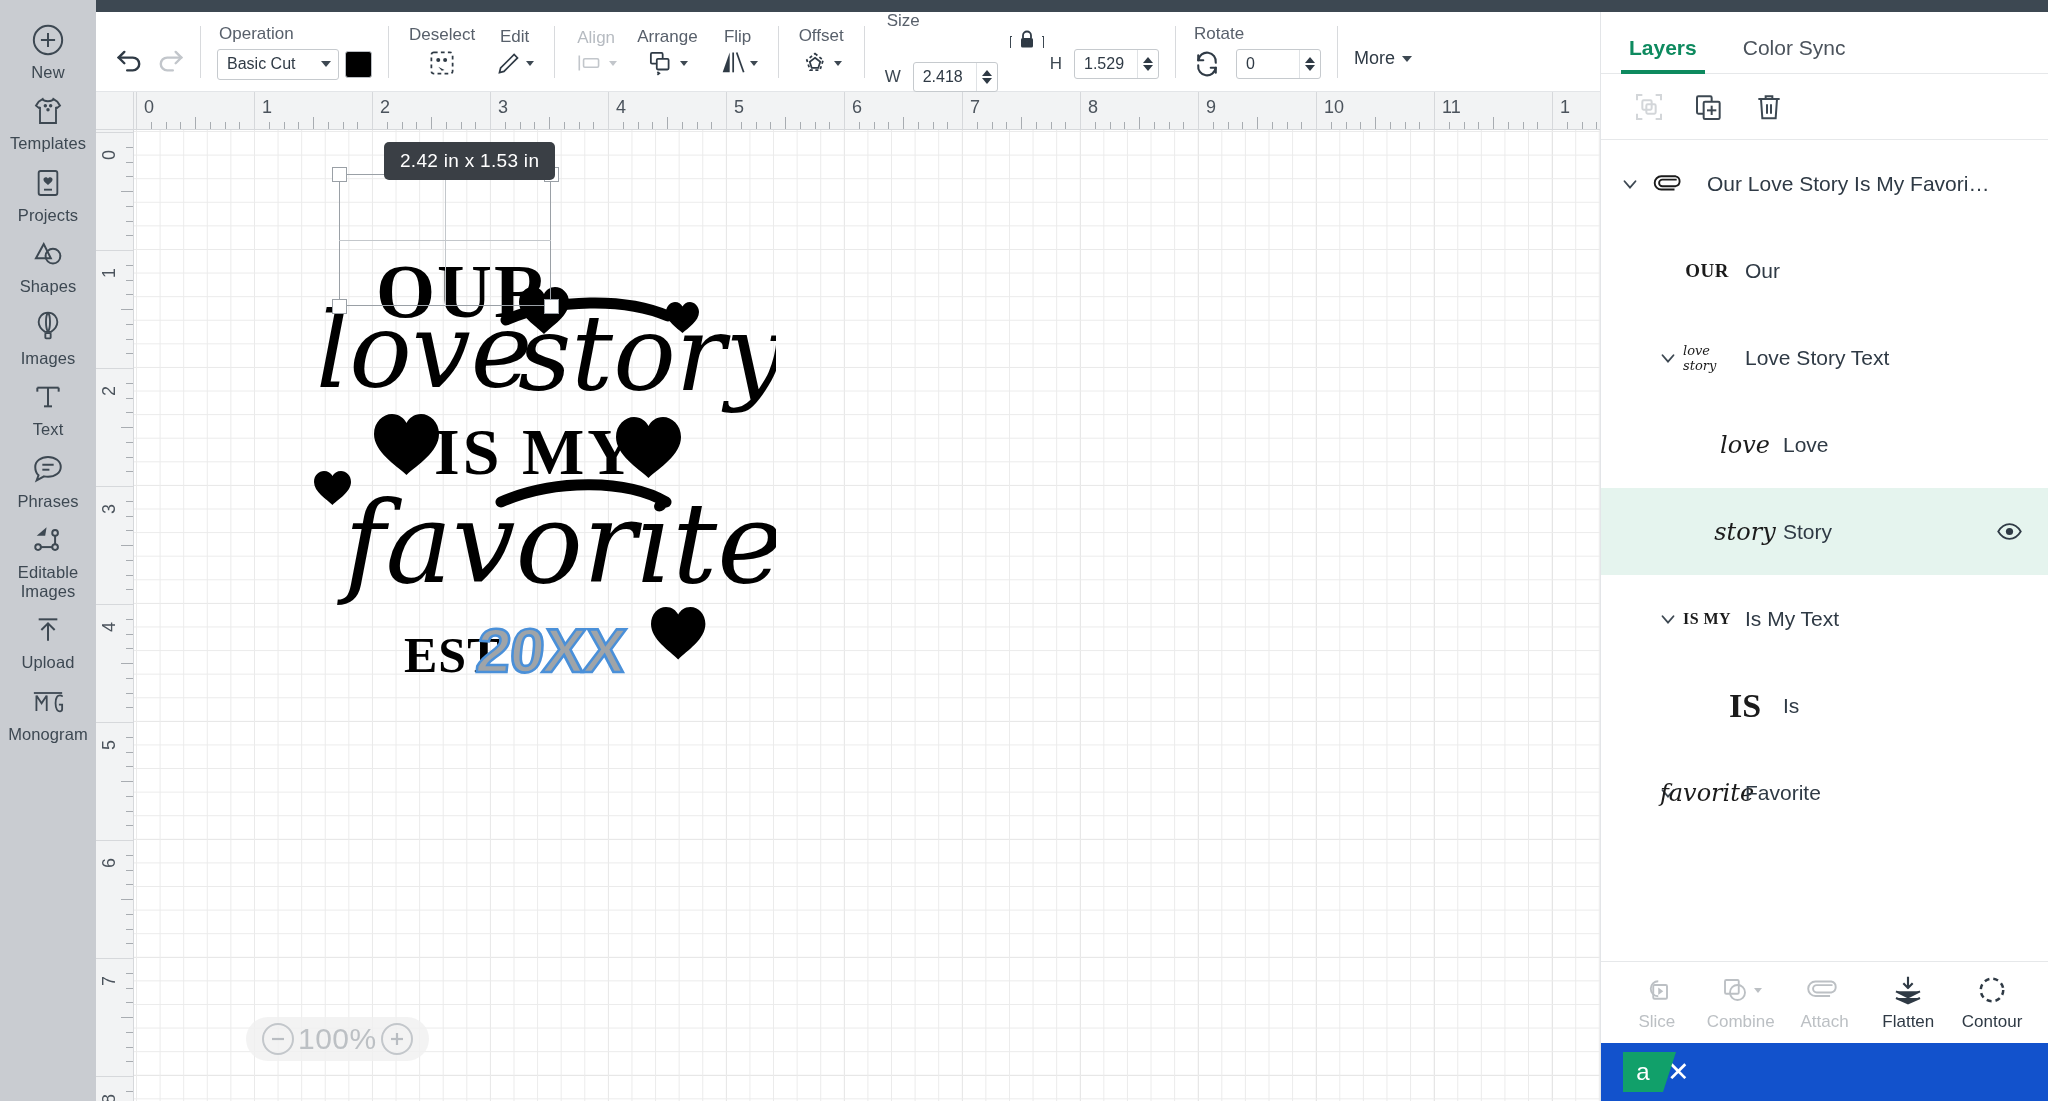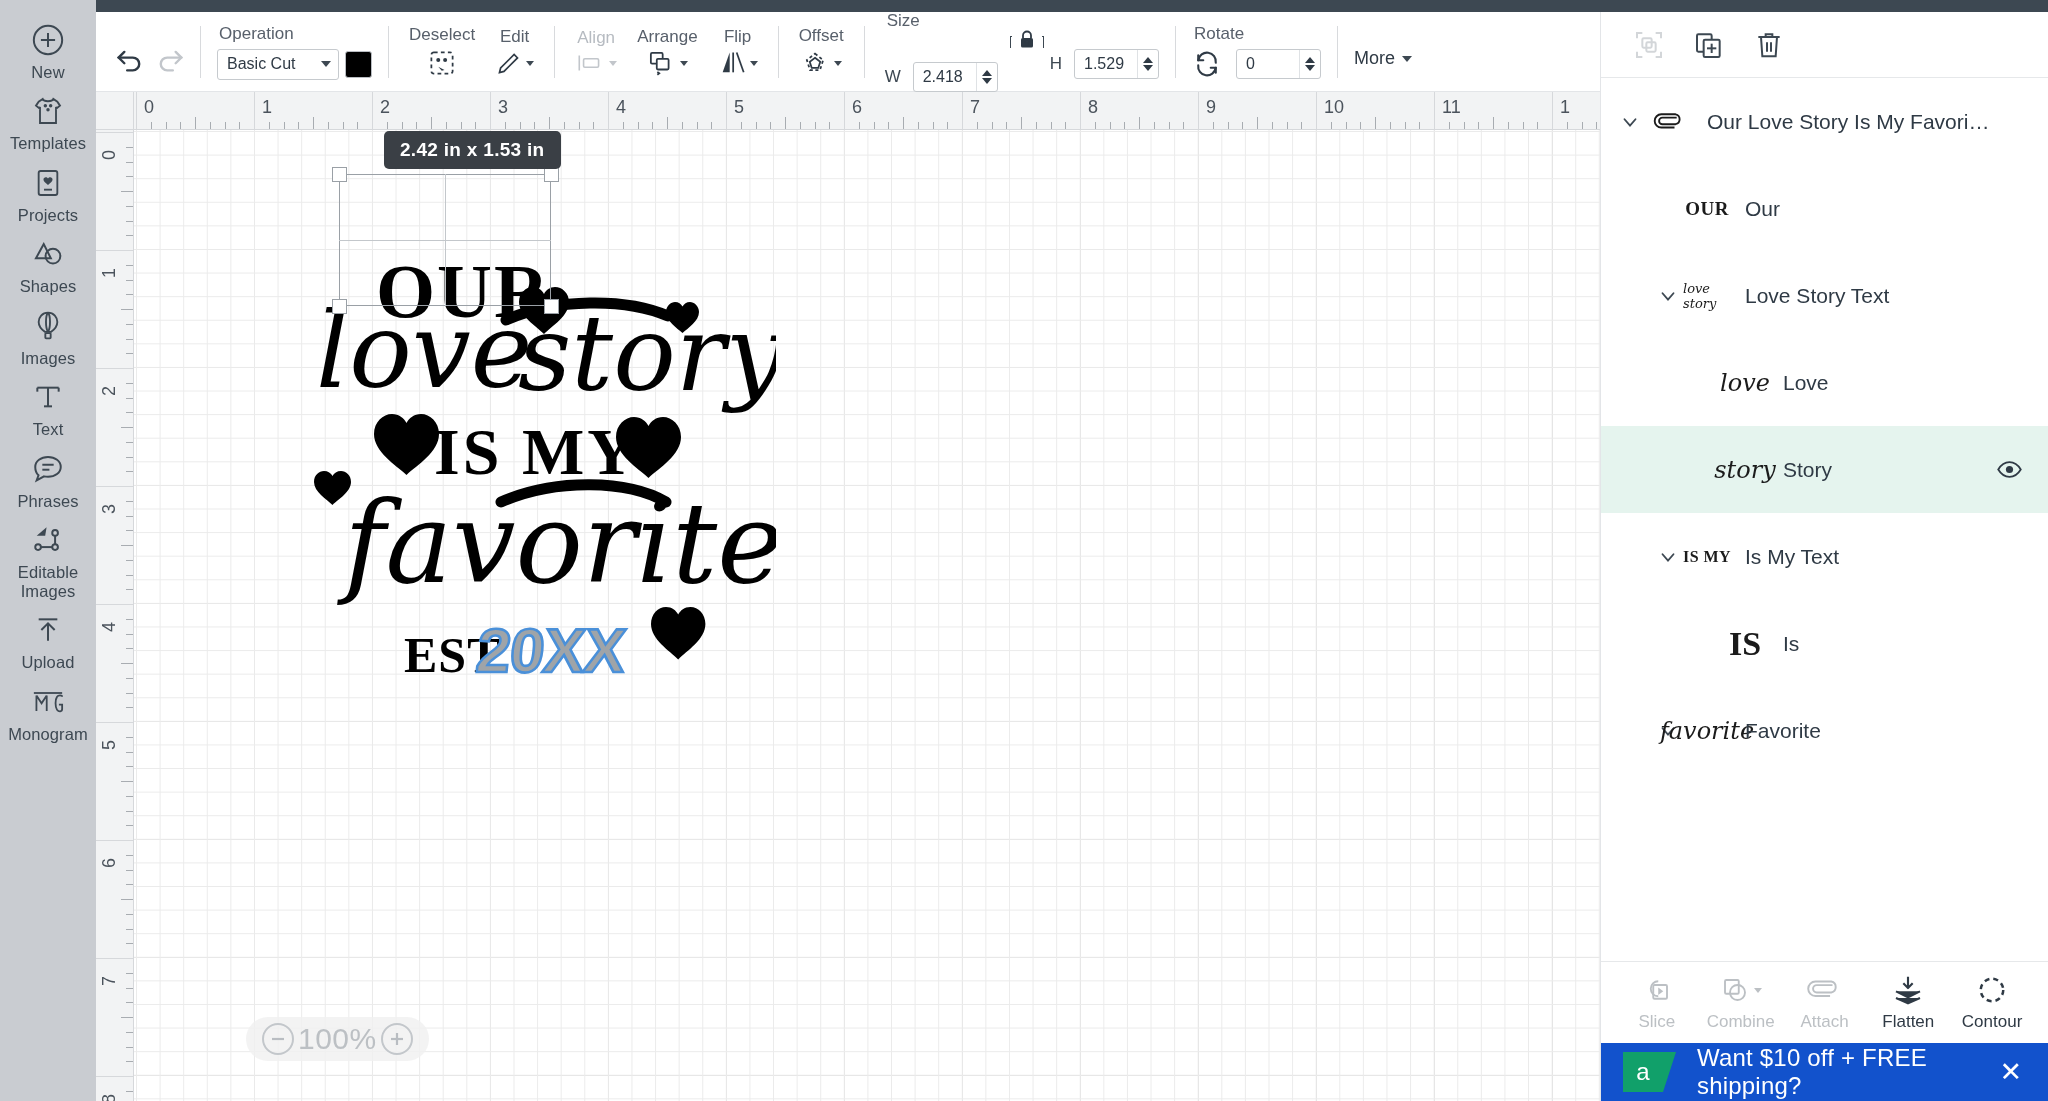--- a/index.html
+++ b/index.html
@@ -560,21 +560,21 @@
     </svg>
 
     <div class="sel-box" style="left:243px; top:82px; width:212px; height:132px;"></div>
     <div class="sel-cross-v" style="left:349px; top:82px; height:132px;"></div>
     <div class="sel-cross-h" style="left:243px; top:148px; width:212px;"></div>
     <div class="sel-handle" style="left:236px; top:75px;"></div>
     <div class="sel-handle" style="left:448px; top:75px;"></div>
     <div class="sel-handle" style="left:236px; top:207px;"></div>
     <div class="sel-handle" style="left:448px; top:207px;"></div>
 
-    <div class="size-tip" style="left:288px; top:39px;font-weight:bold;">2.42  in x 1.53  in</div>
+    <div class="size-tip" style="left:288px; top:50px;">2.42  in x 1.53  in</div>
 
     <div class="ruler-h" id="rulerH">
         <div class="rh-major" style="left: 40px;"></div>
         <div class="rh-num" style="left: 48px;">0</div>
         <div class="rh-tick" style="left: 54.75px; height: 7px;"></div>
         <div class="rh-tick" style="left: 69.5px; height: 7px;"></div>
         <div class="rh-tick" style="left: 84.25px; height: 7px;"></div>
         <div class="rh-tick" style="left: 99px; height: 12px;"></div>
         <div class="rh-tick" style="left: 113.75px; height: 7px;"></div>
         <div class="rh-tick" style="left: 128.5px; height: 7px;"></div>
@@ -774,20 +774,24 @@
         <svg width="18" height="18" viewBox="0 0 18 18">
             <line x1="3" y1="9" x2="15" y2="9" stroke="#b9bdc2" stroke-width="2.2"></line>
             <line x1="9" y1="3" x2="9" y2="15" stroke="#b9bdc2" stroke-width="2.2"></line>
           </svg>
       </span>
     </div>
   </div>
 
   <div class="rpanel">
 
+    <div class="rtabs">
+      <div class="rtab active" style="color: rgb(14, 138, 95);">Layers</div>
+      <div class="rtab">Color Sync</div>
+    </div>
 
     <div class="rtools">
       <div class="rtool disabled">
         <svg width="32" height="32" viewBox="0 0 24 24" fill="none" stroke="#d3d6d9" stroke-width="1.5">
             <path d="M3 7 V3 H7 M17 3 H21 V7 M21 17 V21 H17 M7 21 H3 V17" stroke-dasharray="0"></path>
             <rect x="7" y="7" width="7" height="7" rx="1"></rect>
             <rect x="10" y="10" width="7" height="7" rx="1"></rect>
           </svg>
       </div>
       <div class="rtool">
@@ -946,18 +950,17 @@
             </svg>
         </span>
         <span class="ol">Contour</span>
       </div>
     </div>
 
     <div class="promo">
       <div class="promo-logo">
         <span>a</span>
       </div>
-      <div class="promo-txt">Want $10 off + FREE shipping?</div>
       <div class="promo-x">✕</div>
     </div>
   </div>
 
 </div>
 
 </body></html>

